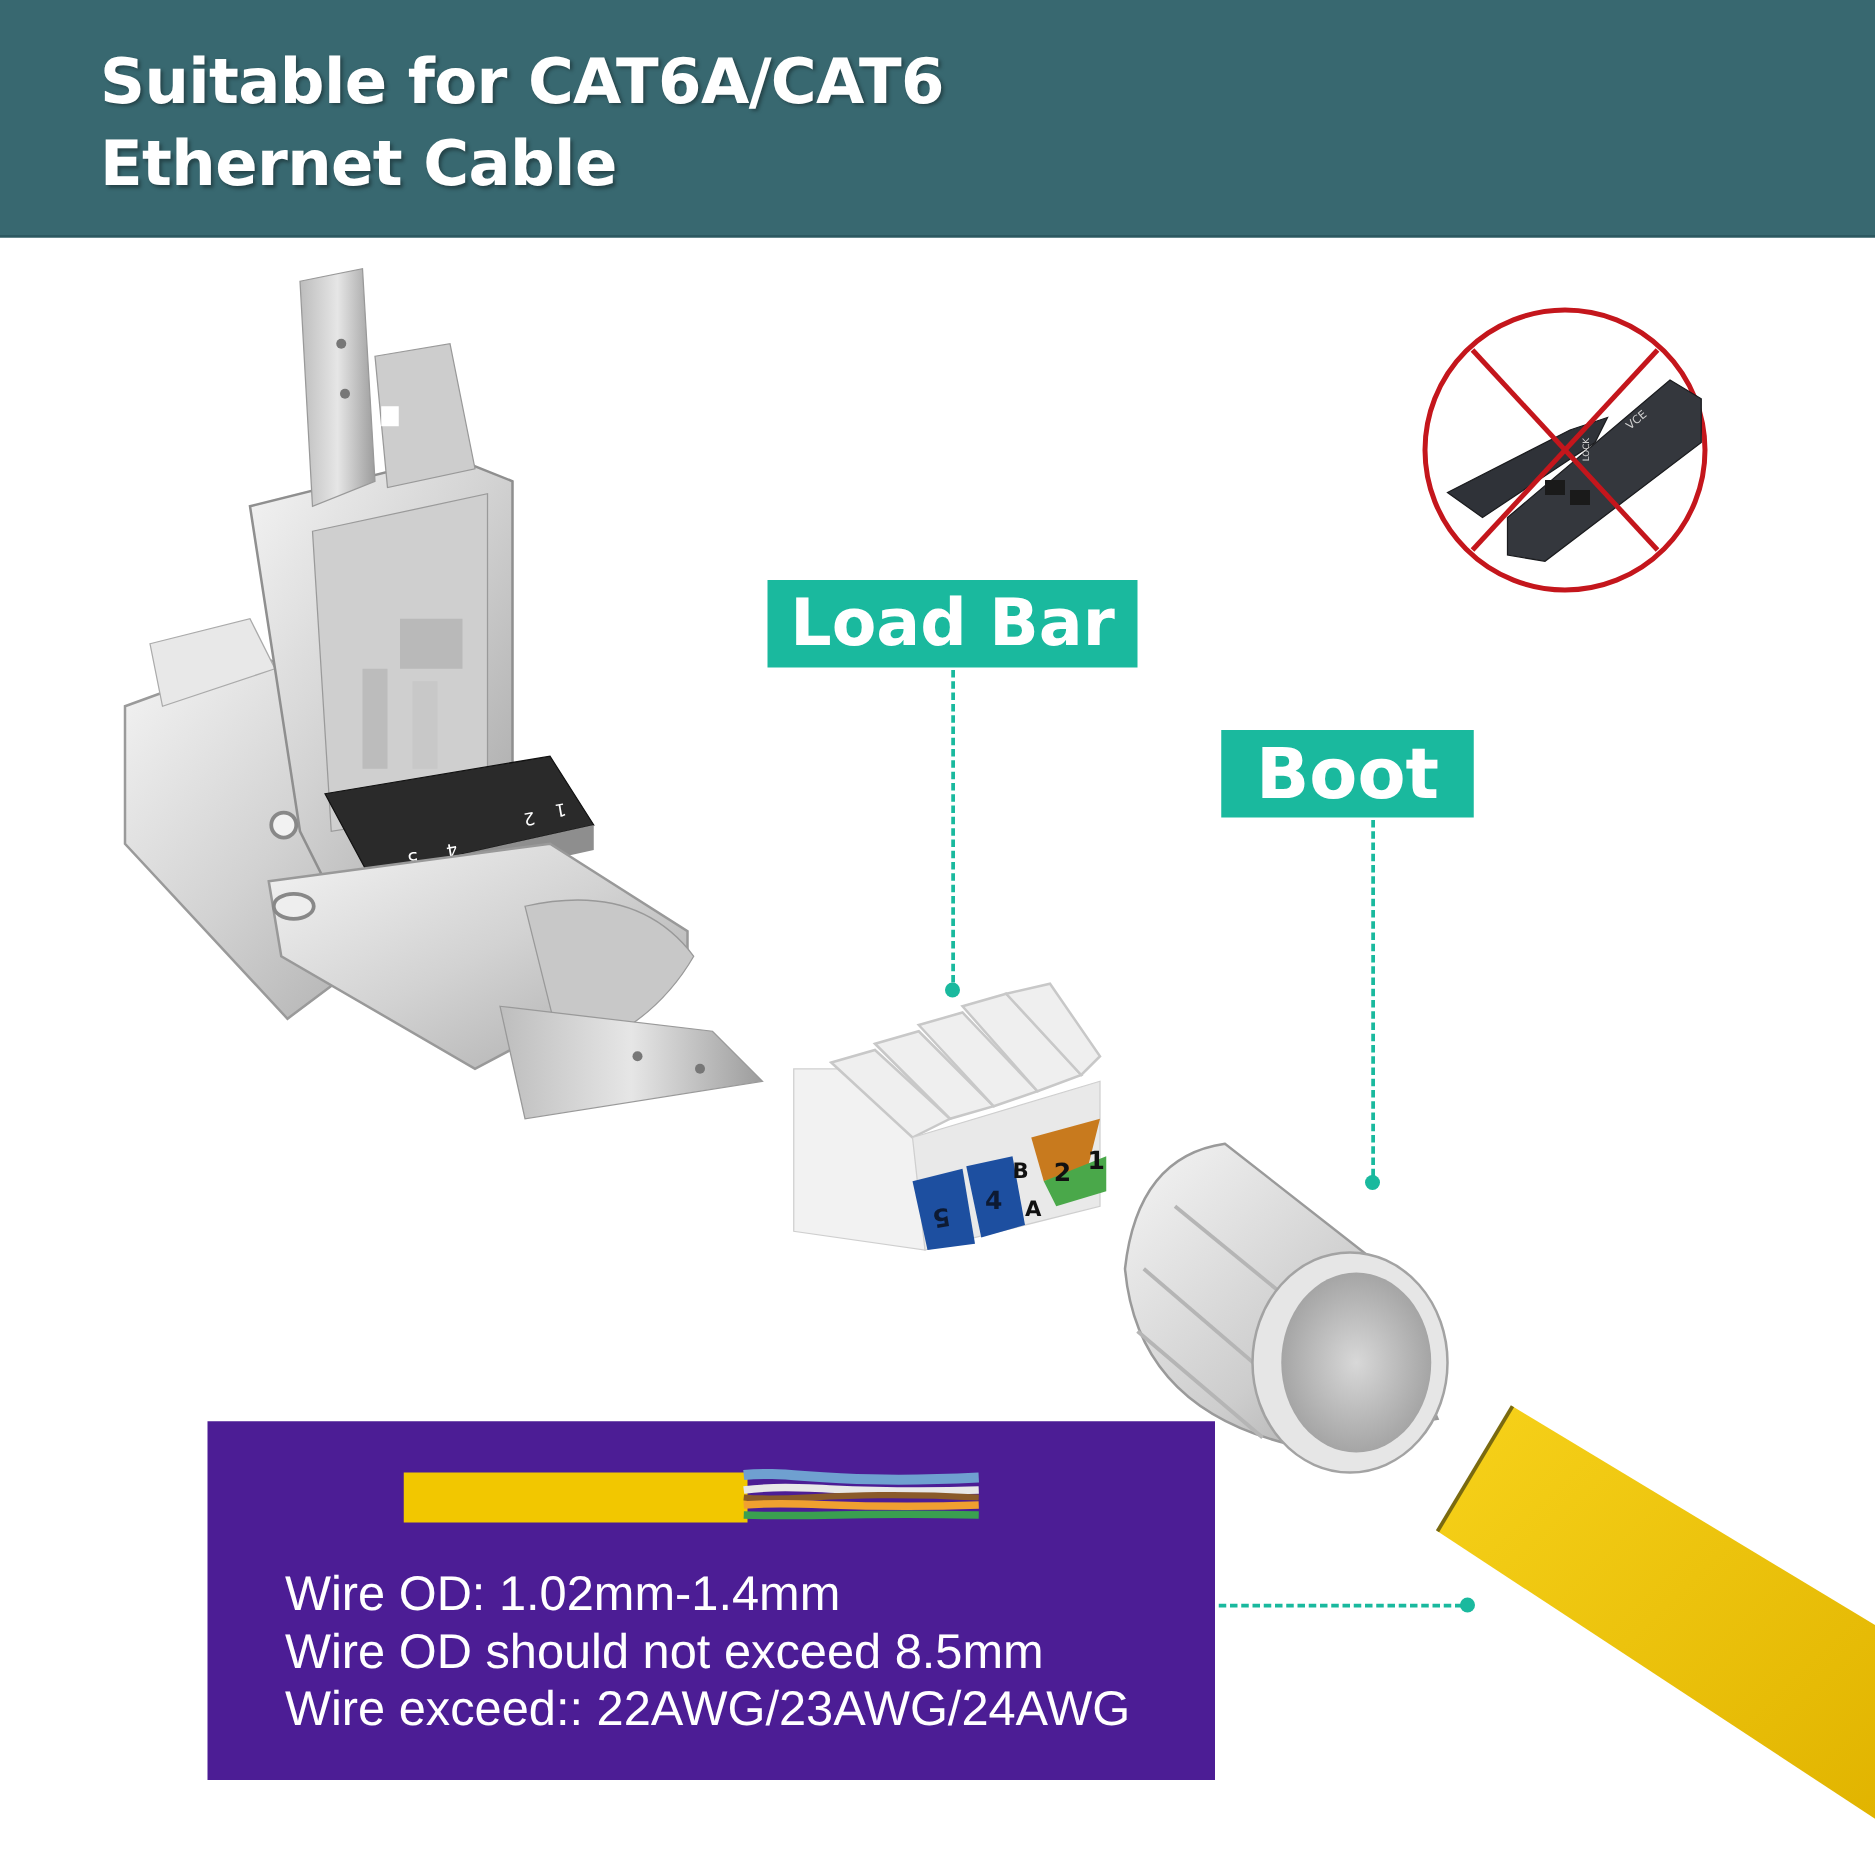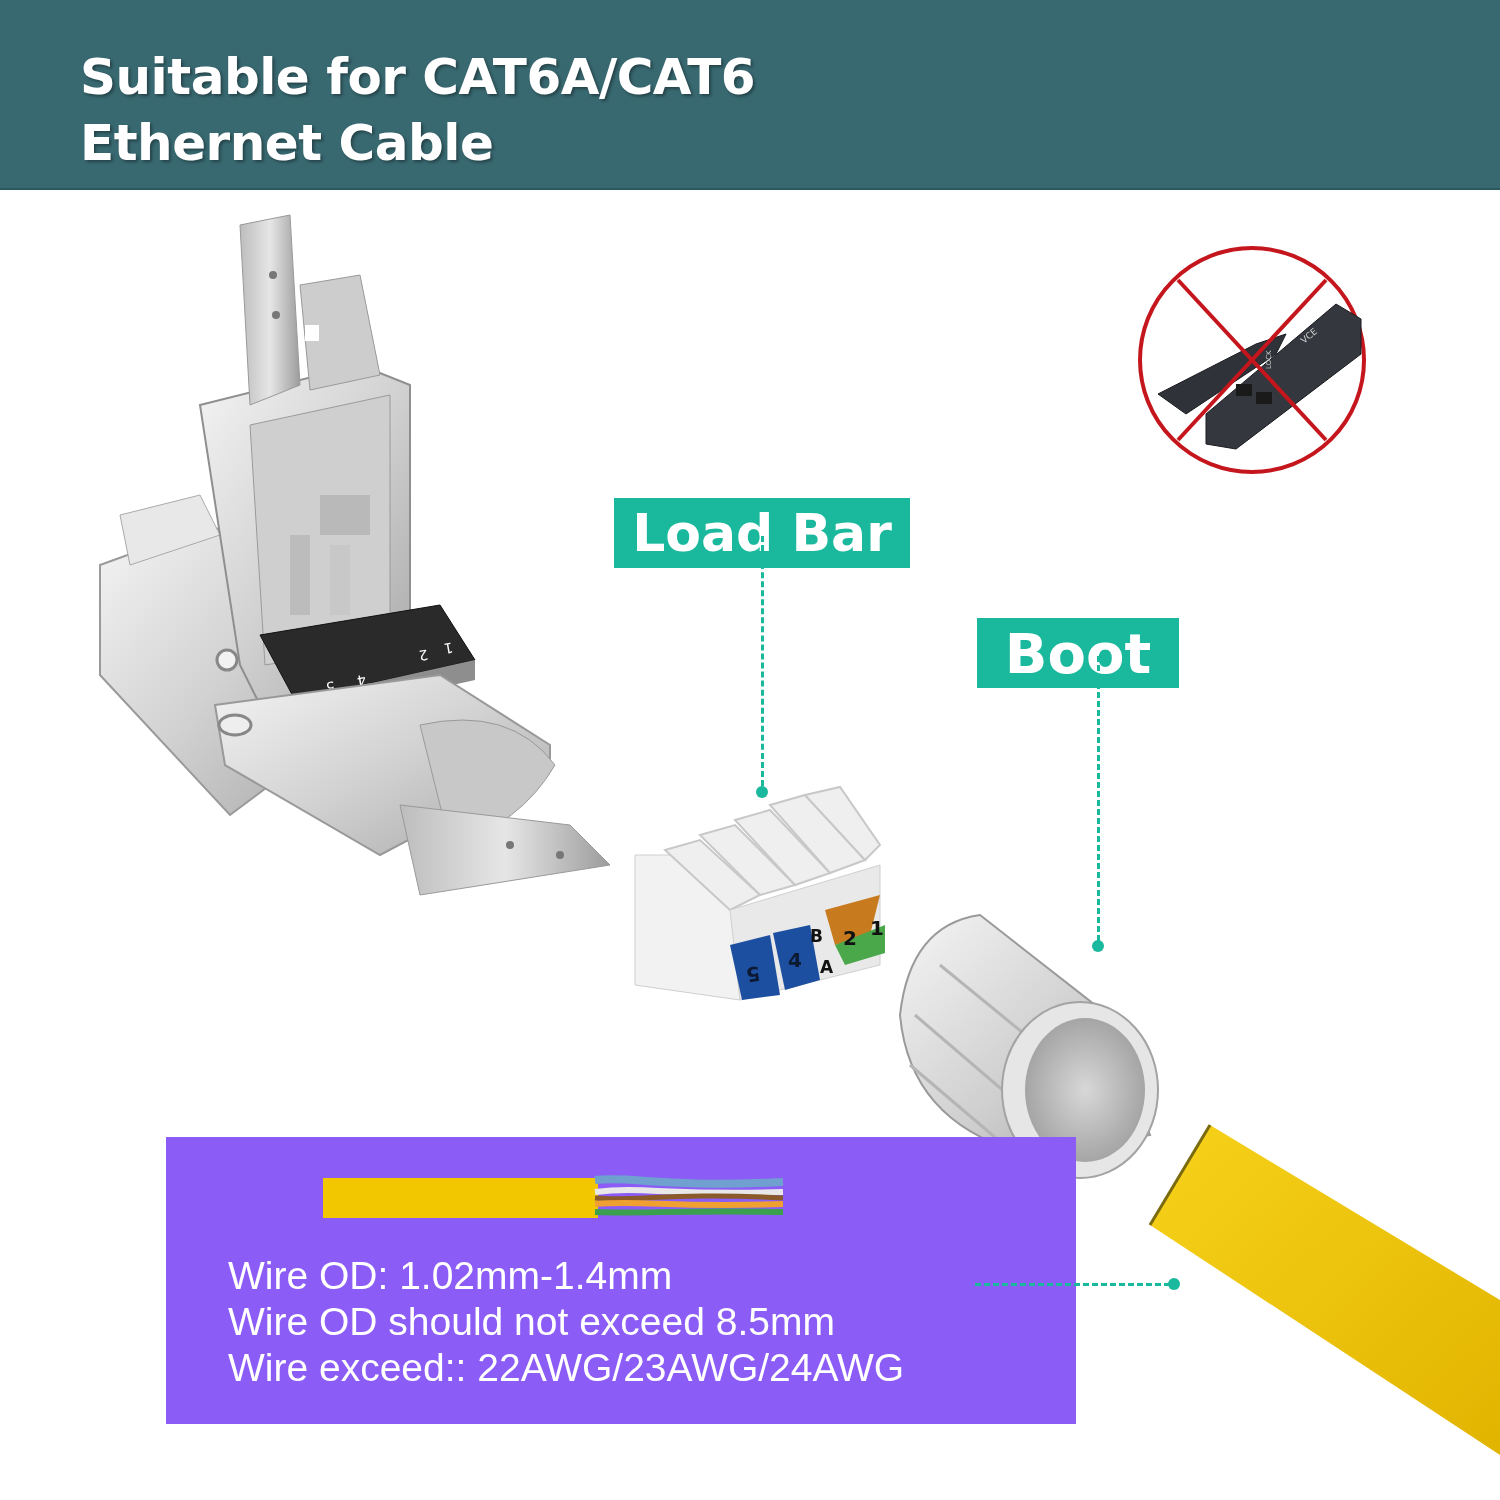--- a/index.html
+++ b/index.html
@@ -8,39 +8,38 @@
 
   .header {
     position: absolute; left: 0; top: 0; width: 1500px; height: 190px;
     background: #386870; border-bottom: 2px solid #2c5860;
   }
   .header-title {
     position: absolute; left: 80px; top: 32px;
     color: #ffffff; font-family: "DejaVu Sans", sans-serif; font-weight: bold;
     font-size: 50px; line-height: 66px; letter-spacing: -0.5px;
     text-shadow: 2px 2px 3px rgba(0,0,0,0.35);
-    margin-top: 12px;
   }
   .header-title span { display: block; }
 
   .tag {
     position: absolute; background: #1ab99e; color: #fff;
     font-family: "DejaVu Sans", sans-serif; font-weight: bold;
-    display: flex; align-items: center; justify-content: center; margin-top: 34px;
+    display: flex; align-items: center; justify-content: center;
   }
   .tag-loadbar { left: 614px; top: 464px; width: 296px; height: 70px; font-size: 52px; }
   .tag-boot { left: 977px; top: 584px; width: 202px; height: 70px; font-size: 56px; }
 
   .dash-v { position: absolute; width: 0; border-left: 3px dashed #1ab99e; }
   .dash-h { position: absolute; height: 0; border-top: 3px dashed #1ab99e; }
   .dot { position: absolute; width: 12px; height: 12px; border-radius: 50%; background: #1ab99e; }
 
   .spec-box {
-    position: absolute; left: 166px; top: 1137px; width: 910px; height: 287px;
-    background: #8b5cf6;
+    position: absolute; left: 166px; top: 1137px; width: 806px; height: 287px;
+    background: #4c1d95;
   }
   .spec-lines {
     position: absolute; left: 62px; top: 116px;
     color: #ffffff; font-family: "Liberation Sans", sans-serif; font-size: 39px; line-height: 46px;
   }
   .spec-lines div { white-space: nowrap; }
 
   svg { position: absolute; overflow: visible; }
 </style>
 </head>

